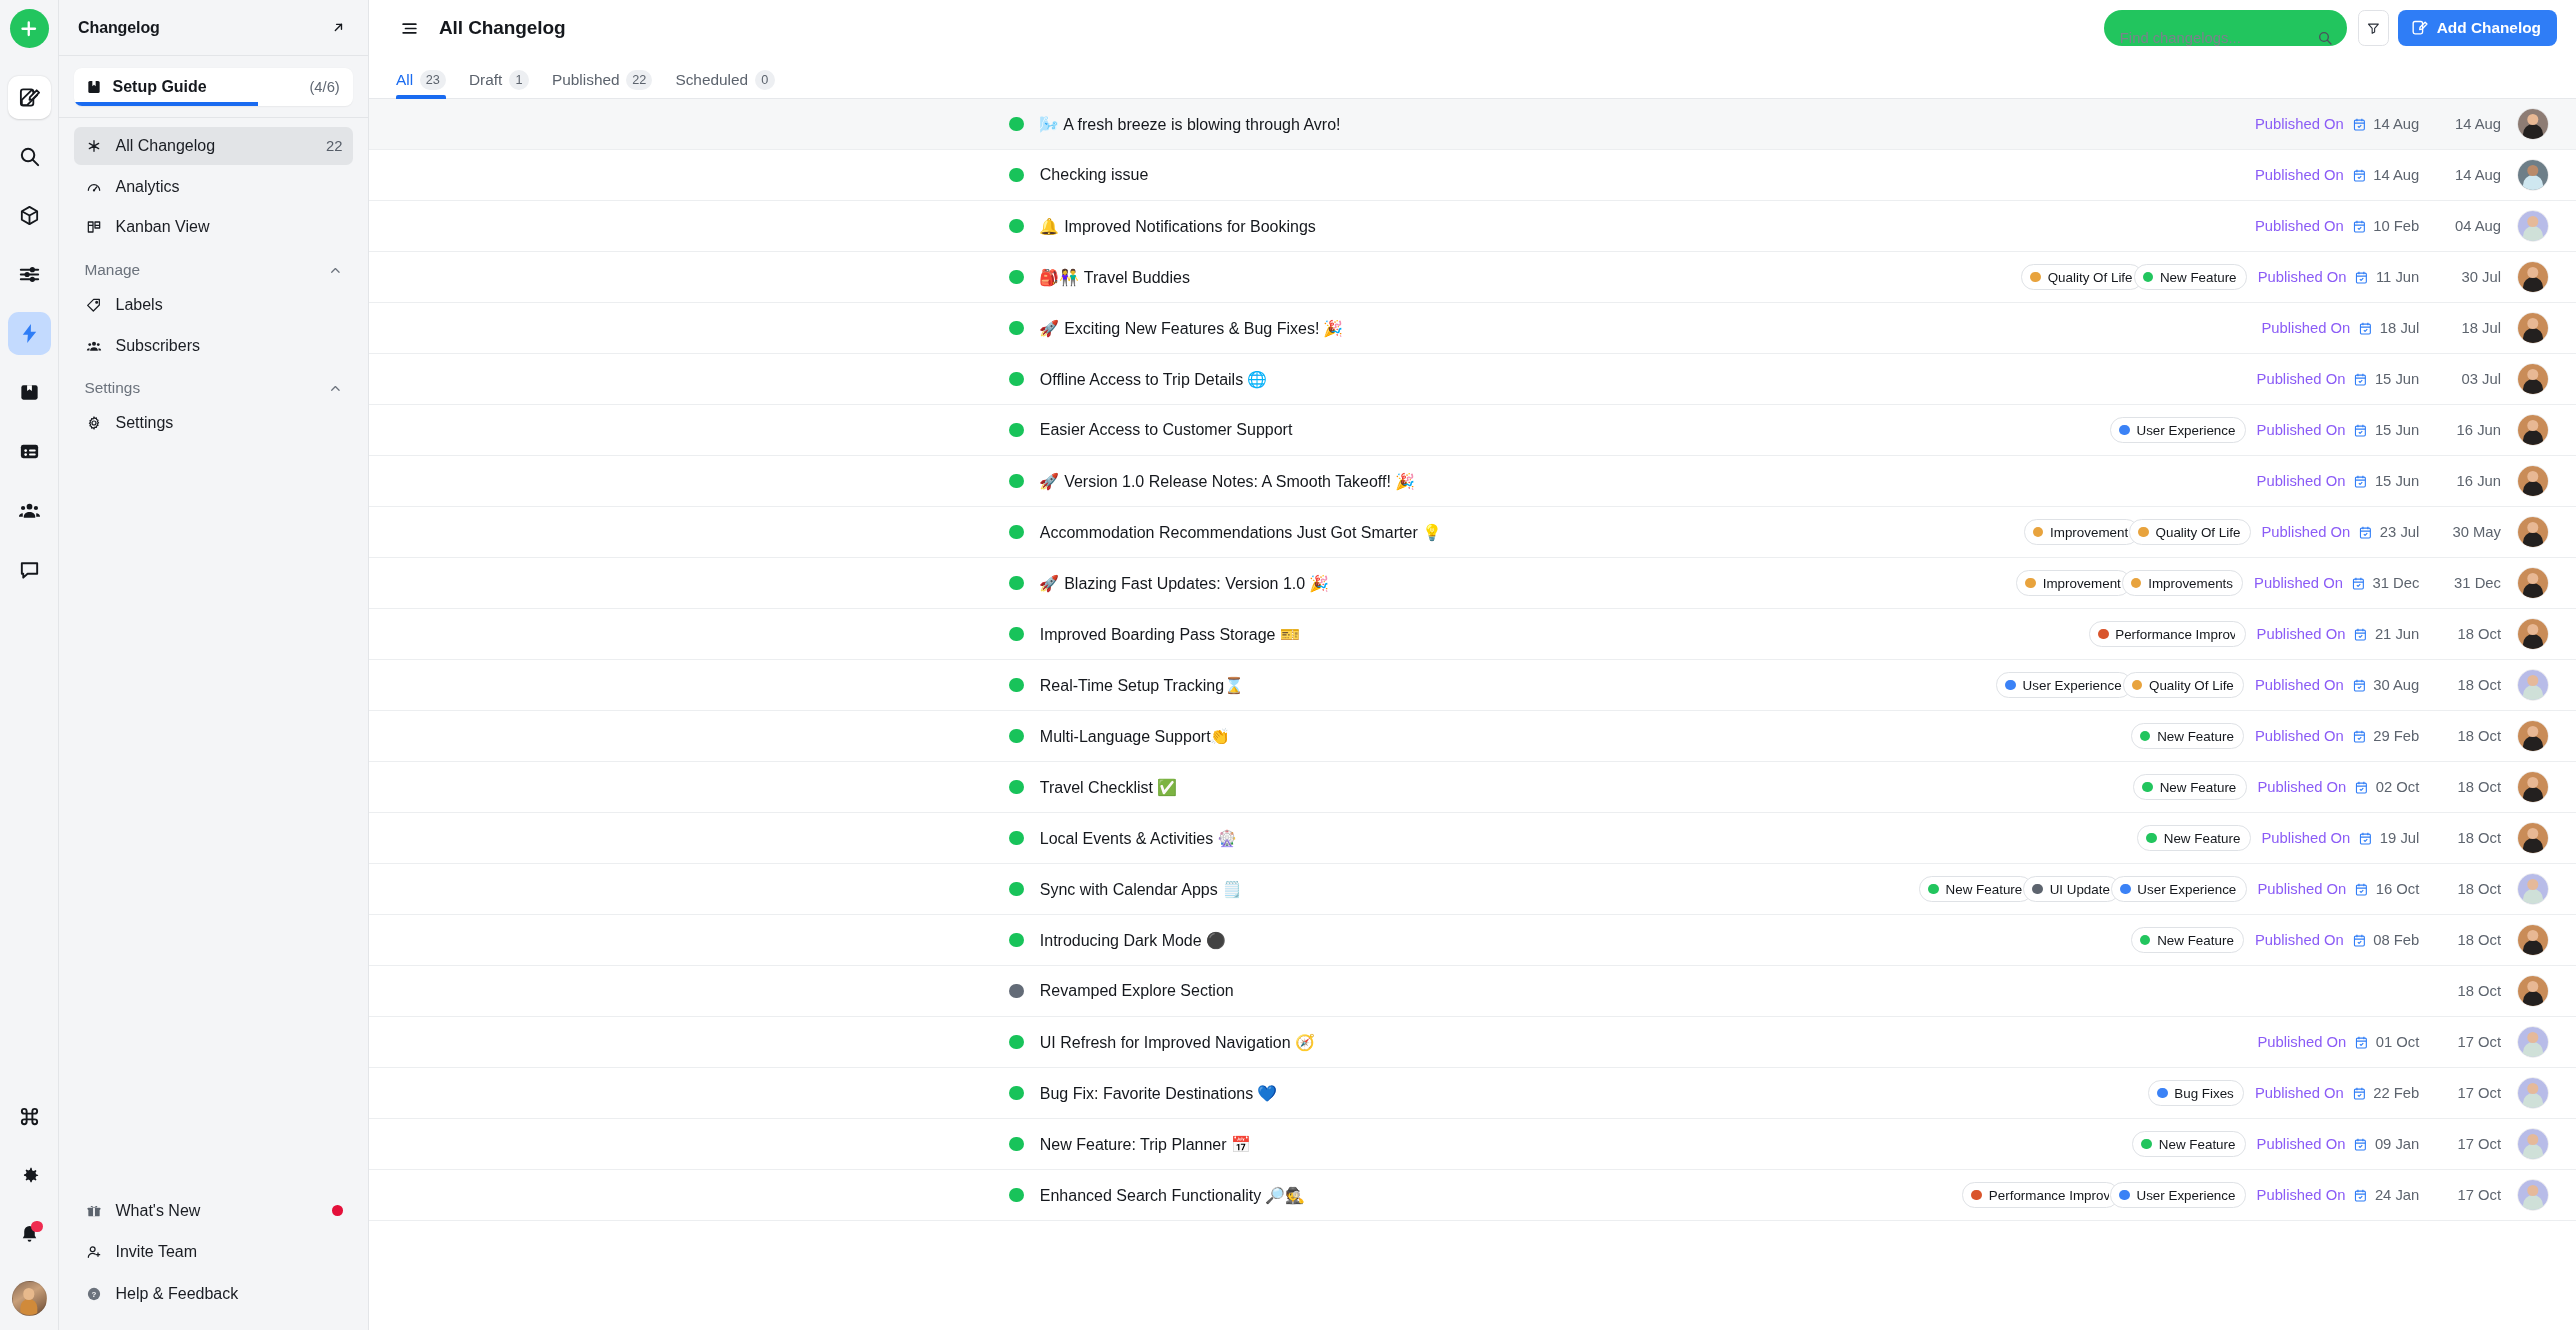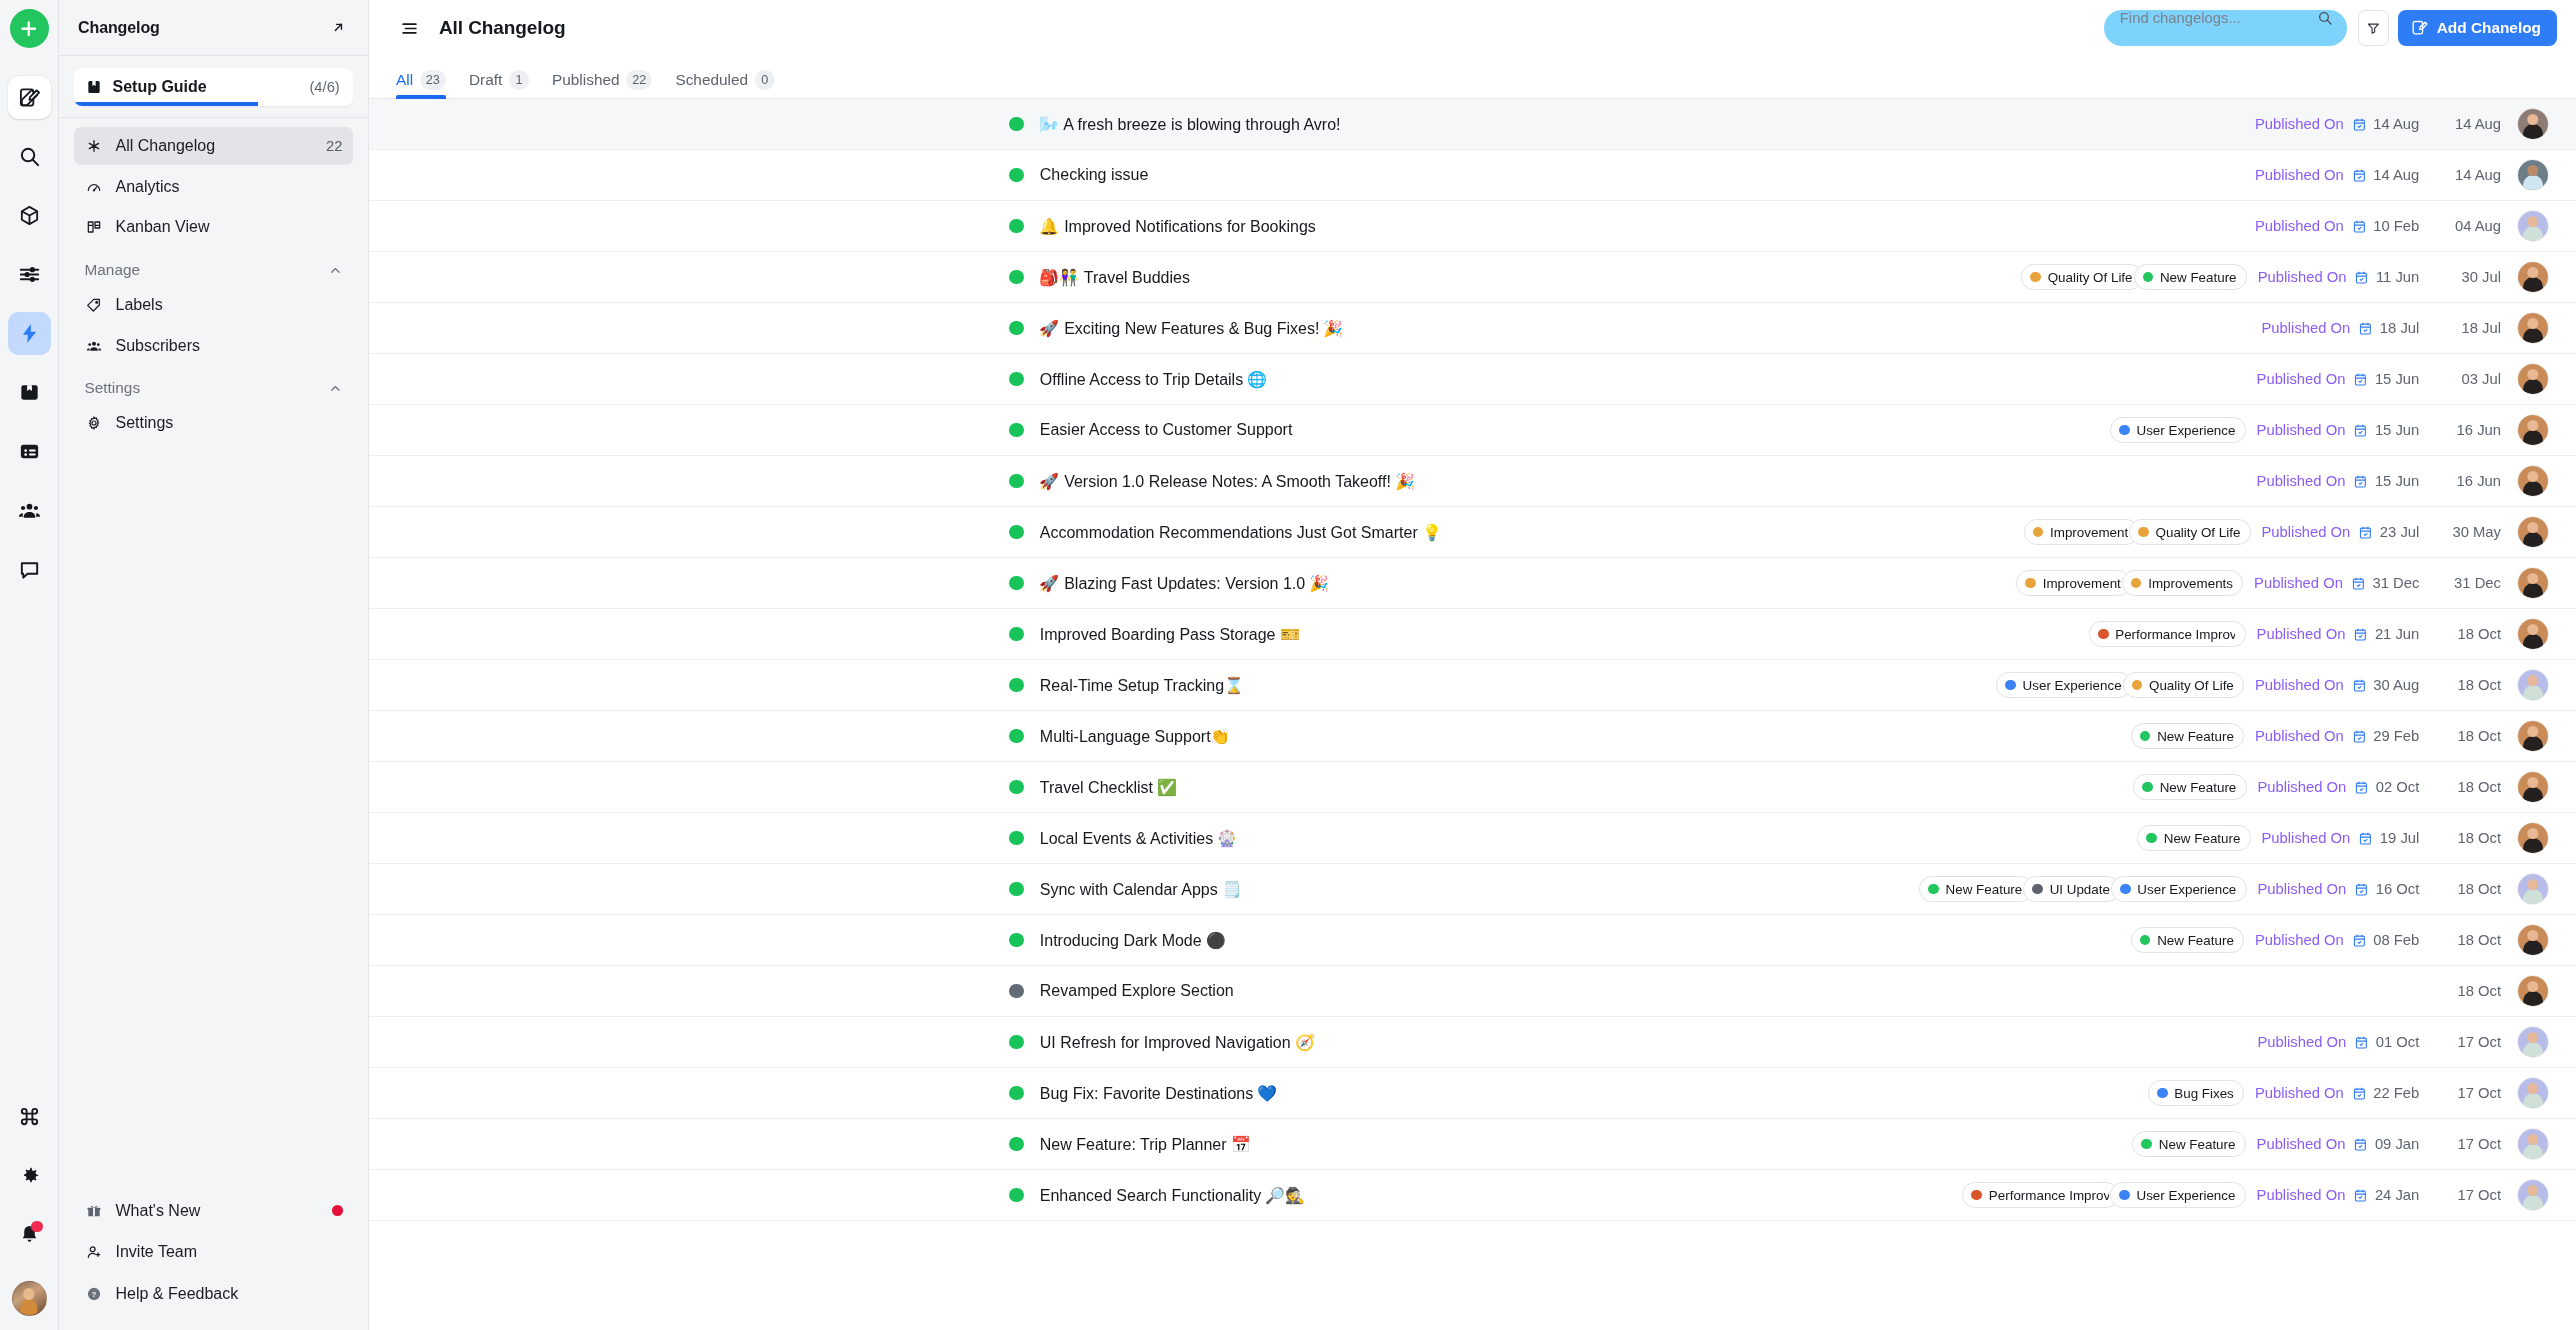--- a/index.html
+++ b/index.html
@@ -130,22 +130,22 @@
   
   .main { flex: 1; height: 1331px; display: flex; flex-direction: column; background: #fff; min-width:0; }
   .topbar { height: 56px; display: flex; align-items: center; padding: 0 19px 0 27px; }
   .hamburger { width: 27px; height: 27px; display:flex; align-items:center; justify-content:center; margin-right: 16px; }
   .hamburger svg { width: 19px; height: 19px; }
   .page-title { font-size: 19px; font-weight: 700; color: #15181d; letter-spacing: -0.1px; }
   .topbar .grow { flex: 1; }
 
   .search {
     width: 243px; height: 36px; border-radius: 18px;
-    background: #7dd3fc;
-    display:flex; align-items:flex-start; padding: 0 13.4px 0 16px;
+    background: #22c55e;
+    display:flex; align-items:flex-end; padding: 0 13.4px 0 16px;
     margin-right: 10.7px;
   }
   .search input {
     border: none; outline: none; background: transparent;
     font-family: "Liberation Sans", sans-serif;
     font-size: 14.8px; color: #343a42; flex: 1; width: 100%;
   }
   .search input::placeholder { color: #7b828c; }
   .search .si { width: 16px; height: 16px; flex:none; }
   .filter-btn {

